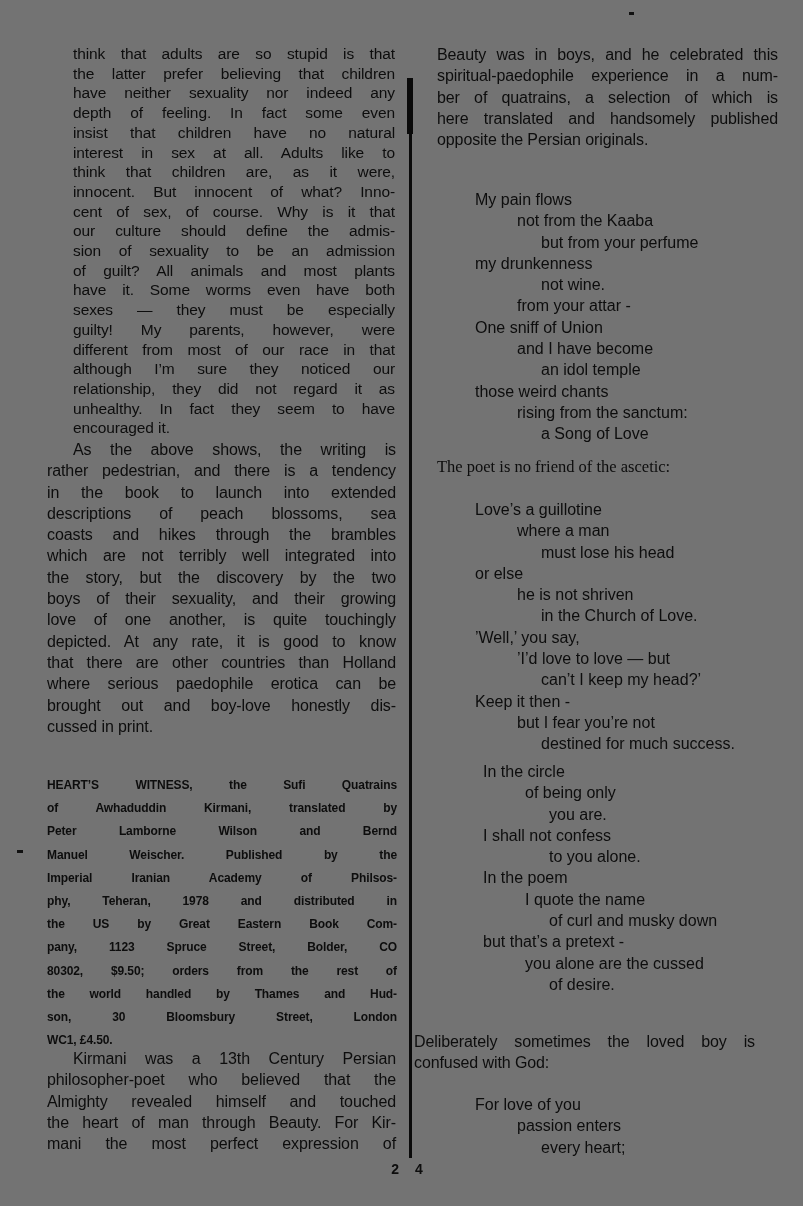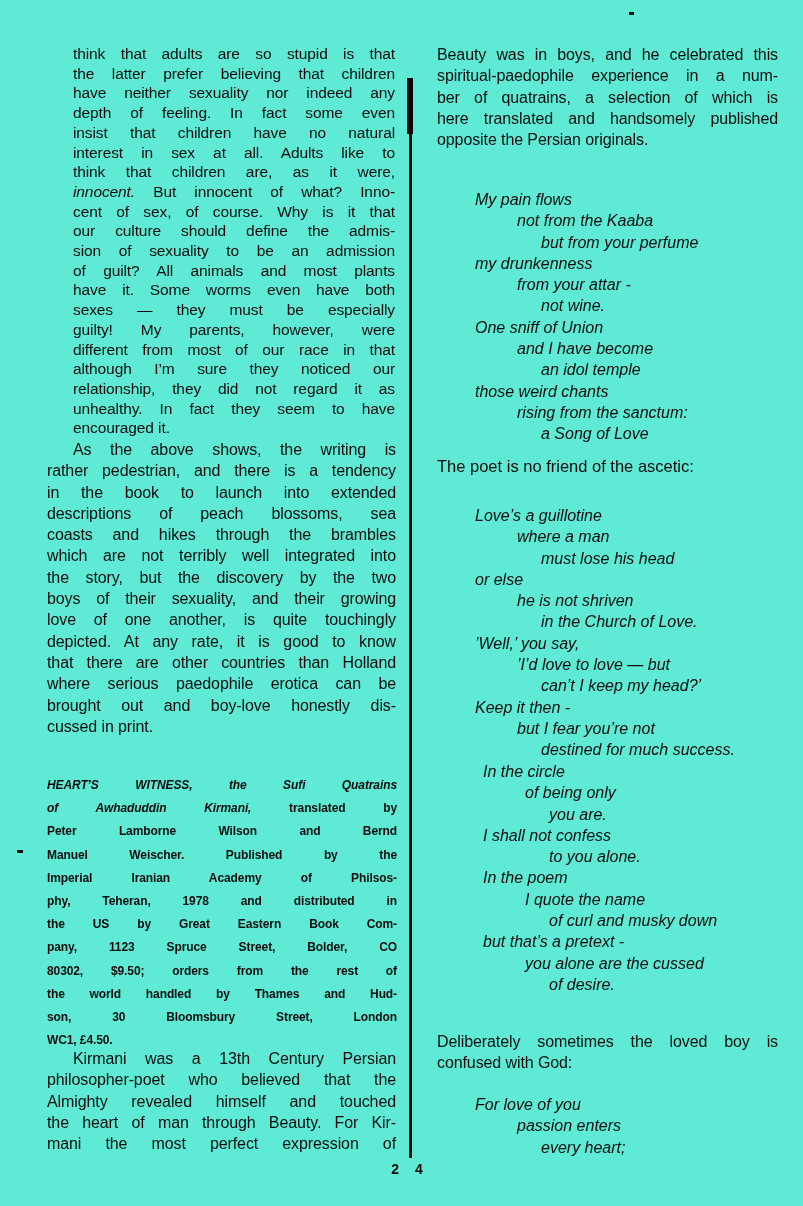--- a/index.html
+++ b/index.html
@@ -1,34 +1,34 @@
 <!DOCTYPE html>
 <html><head>
 <meta charset="utf-8">
 <style>
   html, body { margin: 0; padding: 0; background: #ffffff; }
   #page {
     position: relative;
     width: 803px;
     height: 1206px;
-    background: #5eead4;
+    background: #737373;
     font-family: "Liberation Sans", sans-serif;
     color: #0d0d0d;
     overflow: hidden;
   }
   .block { position: absolute; }
   .tline { text-align: left; }
   .just { text-align: justify; text-align-last: justify; }
-  .it { font-style: italic; }
+  .it { }
 
   .quote       { font-size: 15.5px; line-height: 19.7px; letter-spacing: -0.1px; }
   .body-par    { font-size: 16px;   line-height: 21.3px; letter-spacing: -0.1px; }
   .biblio      { font-size: 12px; line-height: 23.2px; font-weight: bold; letter-spacing: -0.1px; }
-  .roman-line  { font-size: 16.5px; line-height: 21.5px; }
-  .poem        { font-size: 16px;   line-height: 21.3px; font-style: italic; }
+  .roman-line  { font-size: 16.5px; line-height: 21.5px; font-family: Liberation Serif, serif; }
+  .poem        { font-size: 16px;   line-height: 21.3px; }
   .poem .ind1  { padding-left: 42px; }
   .poem .ind2  { padding-left: 66px; }
   .first-indent .tline:first-child { text-indent: 26px; }
 
   .page-number {
     font-size: 14px; font-weight: bold;
     letter-spacing: 6px; text-align: center;
   }
   .divider-thin  { position: absolute; left: 409px; top: 78px;  width: 3px; height: 1080px; background: #0a0a0a; }
   .divider-thick { position: absolute; left: 407px; top: 78px;  width: 6px; height: 56px;   background: #0a0a0a; }
@@ -118,35 +118,35 @@
         <div class="tline ind0 just"><span>ber of quatrains, a selection of which is</span></div>
         <div class="tline ind0 just"><span>here translated and handsomely published</span></div>
         <div class="tline ind0"><span>opposite the Persian originals.</span></div>
       </div>
 
     <div class="block poem" style="left:475px; top:189px; width:300px;">
         <div class="tline ind0"><span>My pain flows</span></div>
         <div class="tline ind1"><span>not from the Kaaba</span></div>
         <div class="tline ind2"><span>but from your perfume</span></div>
         <div class="tline ind0"><span>my drunkenness</span></div>
+        <div class="tline ind2"><span>not wine.</span></div>
         <div class="tline ind1"><span>from your attar -</span></div>
-        <div class="tline ind2"><span>not wine.</span></div>
         <div class="tline ind0"><span>One sniff of Union</span></div>
         <div class="tline ind1"><span>and I have become</span></div>
         <div class="tline ind2"><span>an idol temple</span></div>
         <div class="tline ind0"><span>those weird chants</span></div>
         <div class="tline ind1"><span>rising from the sanctum:</span></div>
         <div class="tline ind2"><span>a Song of Love</span></div>
       </div>
 
     <div class="block roman-line" style="left:437px; top:456px; width:341px;">
         <div class="tline ind0"><span>The poet is no friend of the ascetic:</span></div>
       </div>
 
-    <div class="block poem" style="left:475px; top:499px; width:300px;margin-top:6px;">
+    <div class="block poem" style="left:475px; top:499px; width:300px;">
         <div class="tline ind0"><span>Love’s a guillotine</span></div>
         <div class="tline ind1"><span>where a man</span></div>
         <div class="tline ind2"><span>must lose his head</span></div>
         <div class="tline ind0"><span>or else</span></div>
         <div class="tline ind1"><span>he is not shriven</span></div>
         <div class="tline ind2"><span>in the Church of Love.</span></div>
         <div class="tline ind0"><span>’Well,’ you say,</span></div>
         <div class="tline ind1"><span>’I’d love to love — but</span></div>
         <div class="tline ind2"><span>can’t I keep my head?’</span></div>
         <div class="tline ind0"><span>Keep it then -</span></div>
@@ -161,21 +161,21 @@
         <div class="tline ind0"><span>I shall not confess</span></div>
         <div class="tline ind2"><span>to you alone.</span></div>
         <div class="tline ind0"><span>In the poem</span></div>
         <div class="tline ind1"><span>I quote the name</span></div>
         <div class="tline ind2"><span>of curl and musky down</span></div>
         <div class="tline ind0"><span>but that’s a pretext -</span></div>
         <div class="tline ind1"><span>you alone are the cussed</span></div>
         <div class="tline ind2"><span>of desire.</span></div>
       </div>
 
-    <div class="block body-par justify" style="left:437px; top:1031px; width:341px;">
+    <div class="block body-par justify" style="left:414px; top:1031px; width:341px;">
         <div class="tline ind0 just"><span>Deliberately sometimes the loved boy is</span></div>
         <div class="tline ind0"><span>confused with God:</span></div>
       </div>
 
     <div class="block poem" style="left:475px; top:1094px; width:300px;">
         <div class="tline ind0"><span>For love of you</span></div>
         <div class="tline ind1"><span>passion enters</span></div>
         <div class="tline ind2"><span>every heart;</span></div>
       </div>
   </div>

